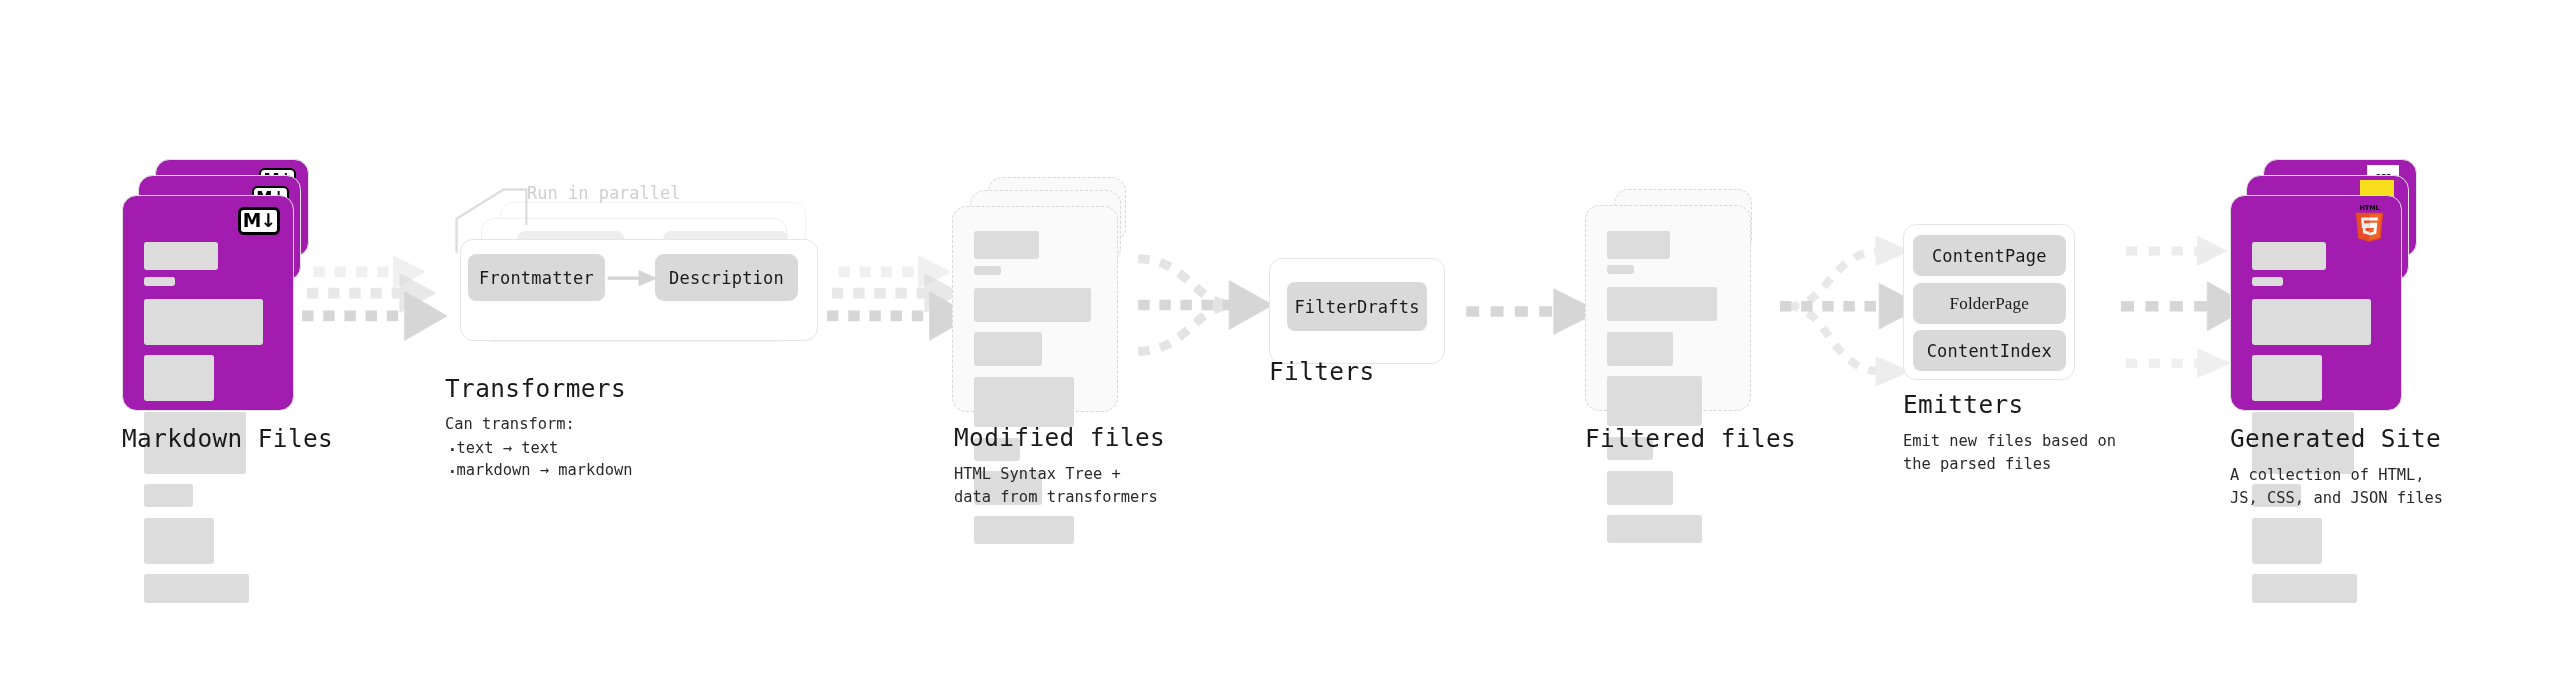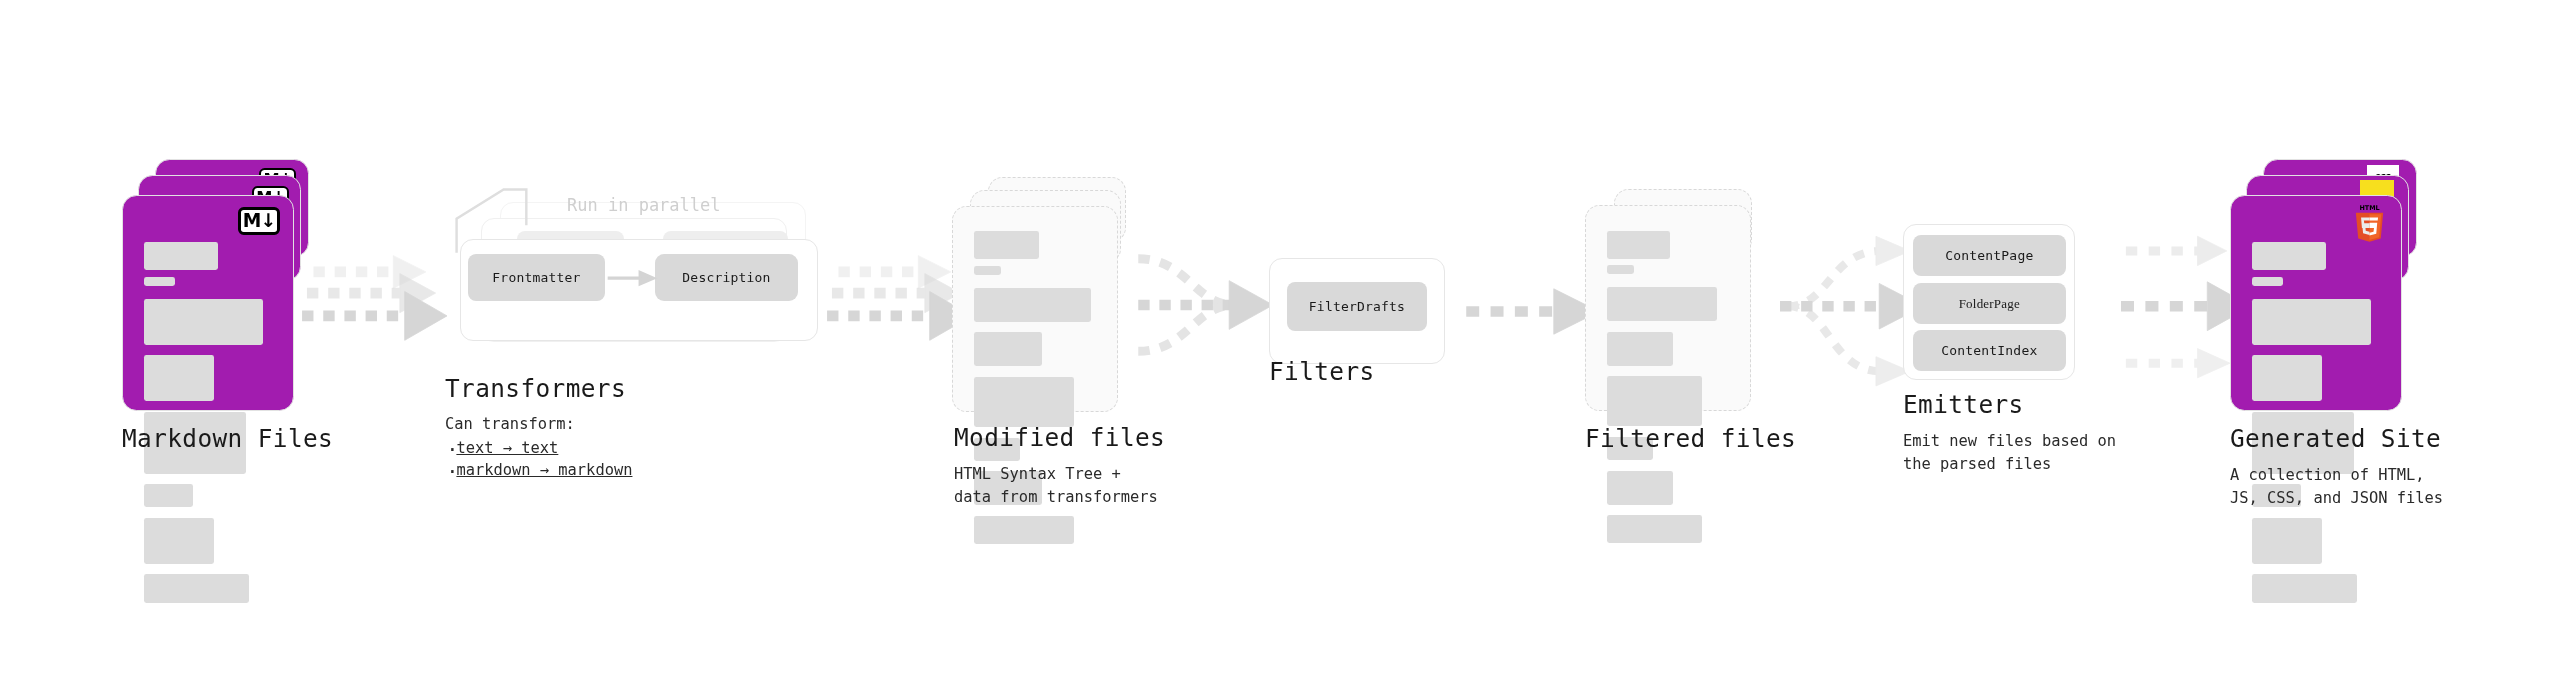--- a/index.html
+++ b/index.html
@@ -83,21 +83,21 @@
   }
   .procbox.ghost2 { border-color: #f0f0f0; }
   .procbox.ghost3 { border-color: #f4f4f4; }
 
   .chip {
     position: absolute;
     background: #d9d9d9;
     border-radius: 8.1px;
     display: flex; align-items: center; justify-content: center;
     color: #1a1a1a;
-    font-size: 13px;
+    font-size: 17px;
     letter-spacing: 0.2px;
     white-space: nowrap;
   }
   .chip.ghost-a { background: #e7e7e7; }
   .chip.ghost-b { background: #eeeeee; }
 
   
   .label-group { position: absolute; }
   .label-title {
     font-size: 24.4px;
@@ -111,21 +111,21 @@
     line-height: 1.45;
     margin-top: 11.4px;
     white-space: pre-line;
   }
   .label-list {
     font-size: 15.4px;
     color: #2a2a2a;
     line-height: 1.42;
     margin-top: 11.4px;
   }
-  .label-list ul { list-style: none; margin-top: 1.6px; text-decoration: underline; }
+  .label-list ul { list-style: none; margin-top: 1.6px; }
   .label-list li { padding-left: 11.4px; position: relative; }
   .label-list li::before {
     content: "\00B7";
     position: absolute; left: 1.6px; top: -1.6px;
     font-size: 19.5px;
   }
 
   .parallel-note {
     position: absolute;
     font-size: 17px;
@@ -222,21 +222,21 @@
         <line x1="2" y1="15" x2="44" y2="15"></line>
         <polygon points="42,8 58,15 42,22"></polygon>
       </g>
     </svg>
 
     <svg class="overlay" width="98" height="73" style="left:8.1px; top:-6.5px;" viewBox="0 0 120 90">
       <path d="M 4 86 L 4 44 L 62 8 L 90 8 L 90 52" fill="none" stroke="#dedede" stroke-width="3"></path>
     </svg>
   </div>
 
-  <div class="parallel-note" style="left:527px; top:195px;margin-left:40px;">Run in parallel</div>
+  <div class="parallel-note" style="left:527px; top:183px;">Run in parallel</div>
 
   <div class="label-group" style="left:445px; top:374px; width:341px;">
     <div class="label-title">Transformers</div>
     <div class="label-list">
       <div>Can transform:</div>
       <ul>
         <li>text → text</li>
         <li>markdown → markdown</li>
       </ul>
     </div>

